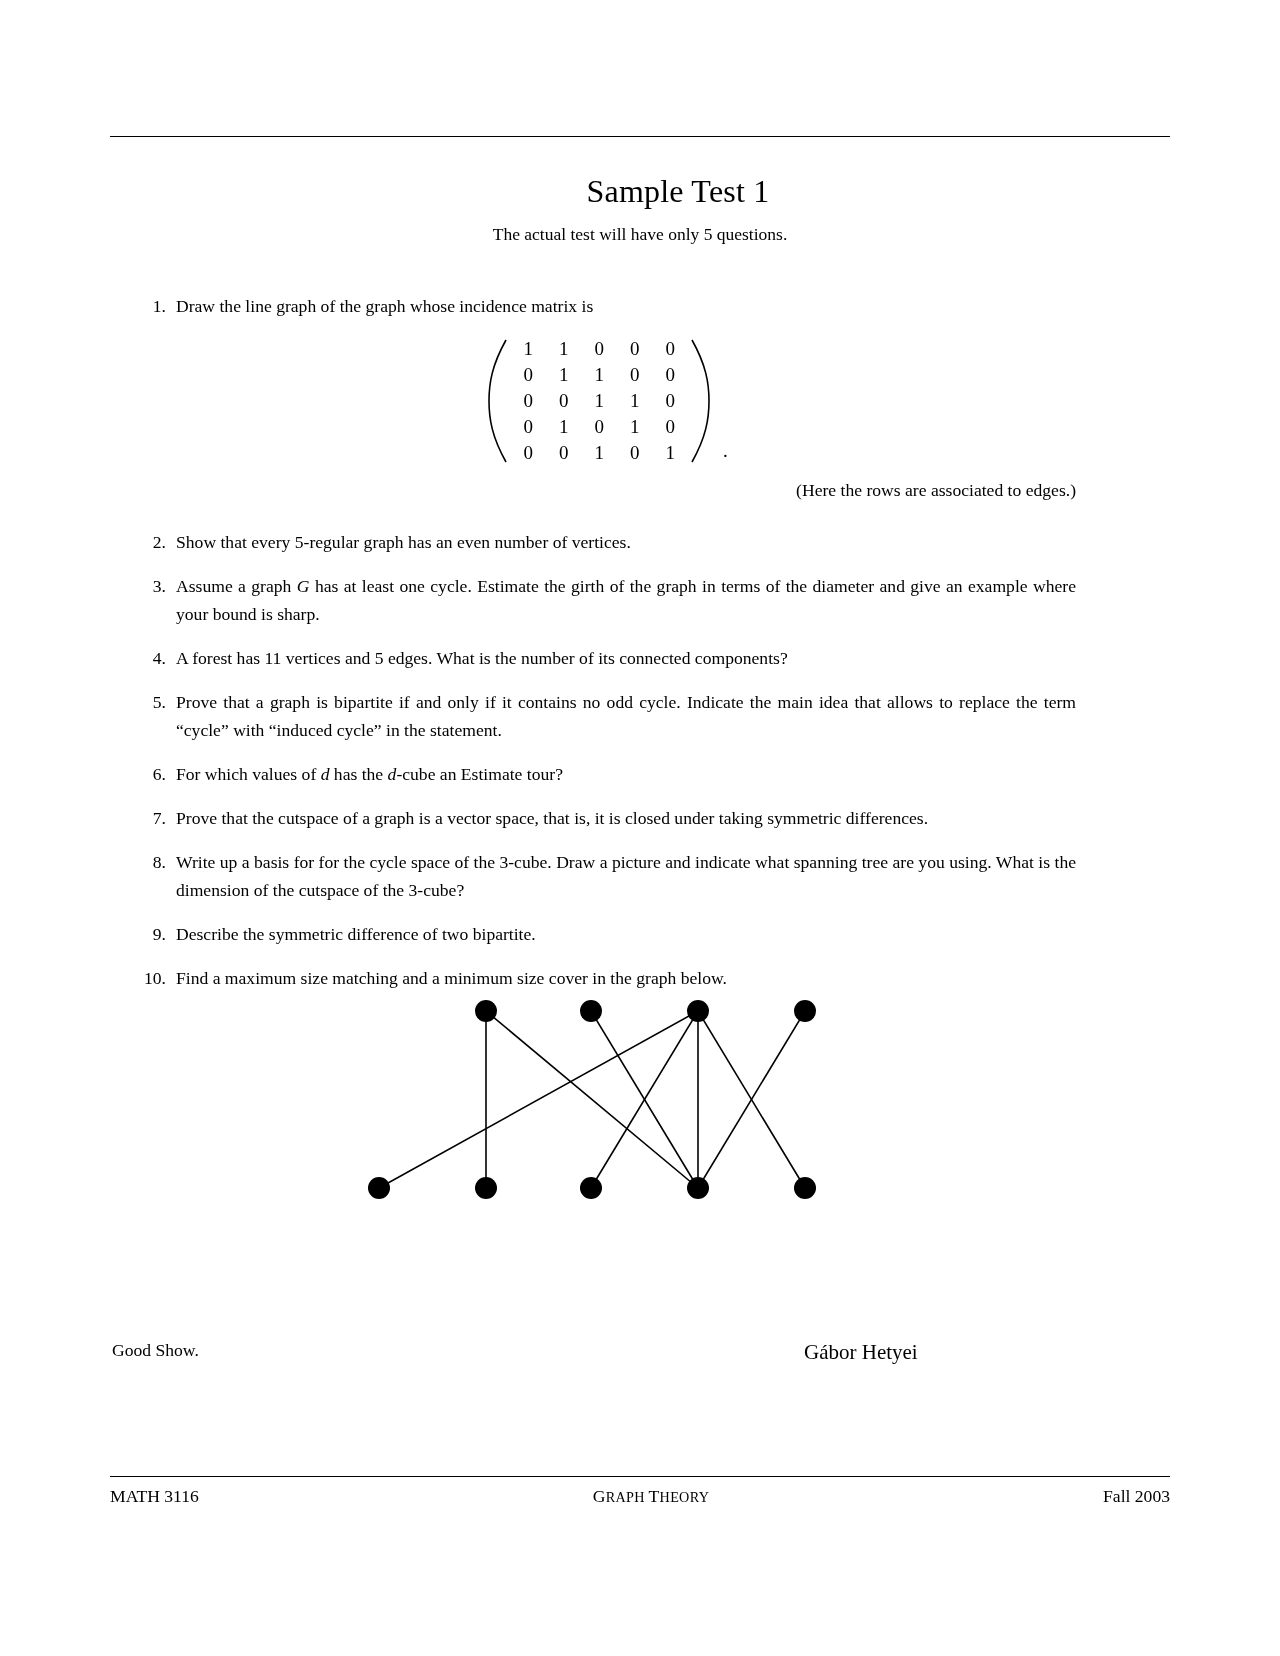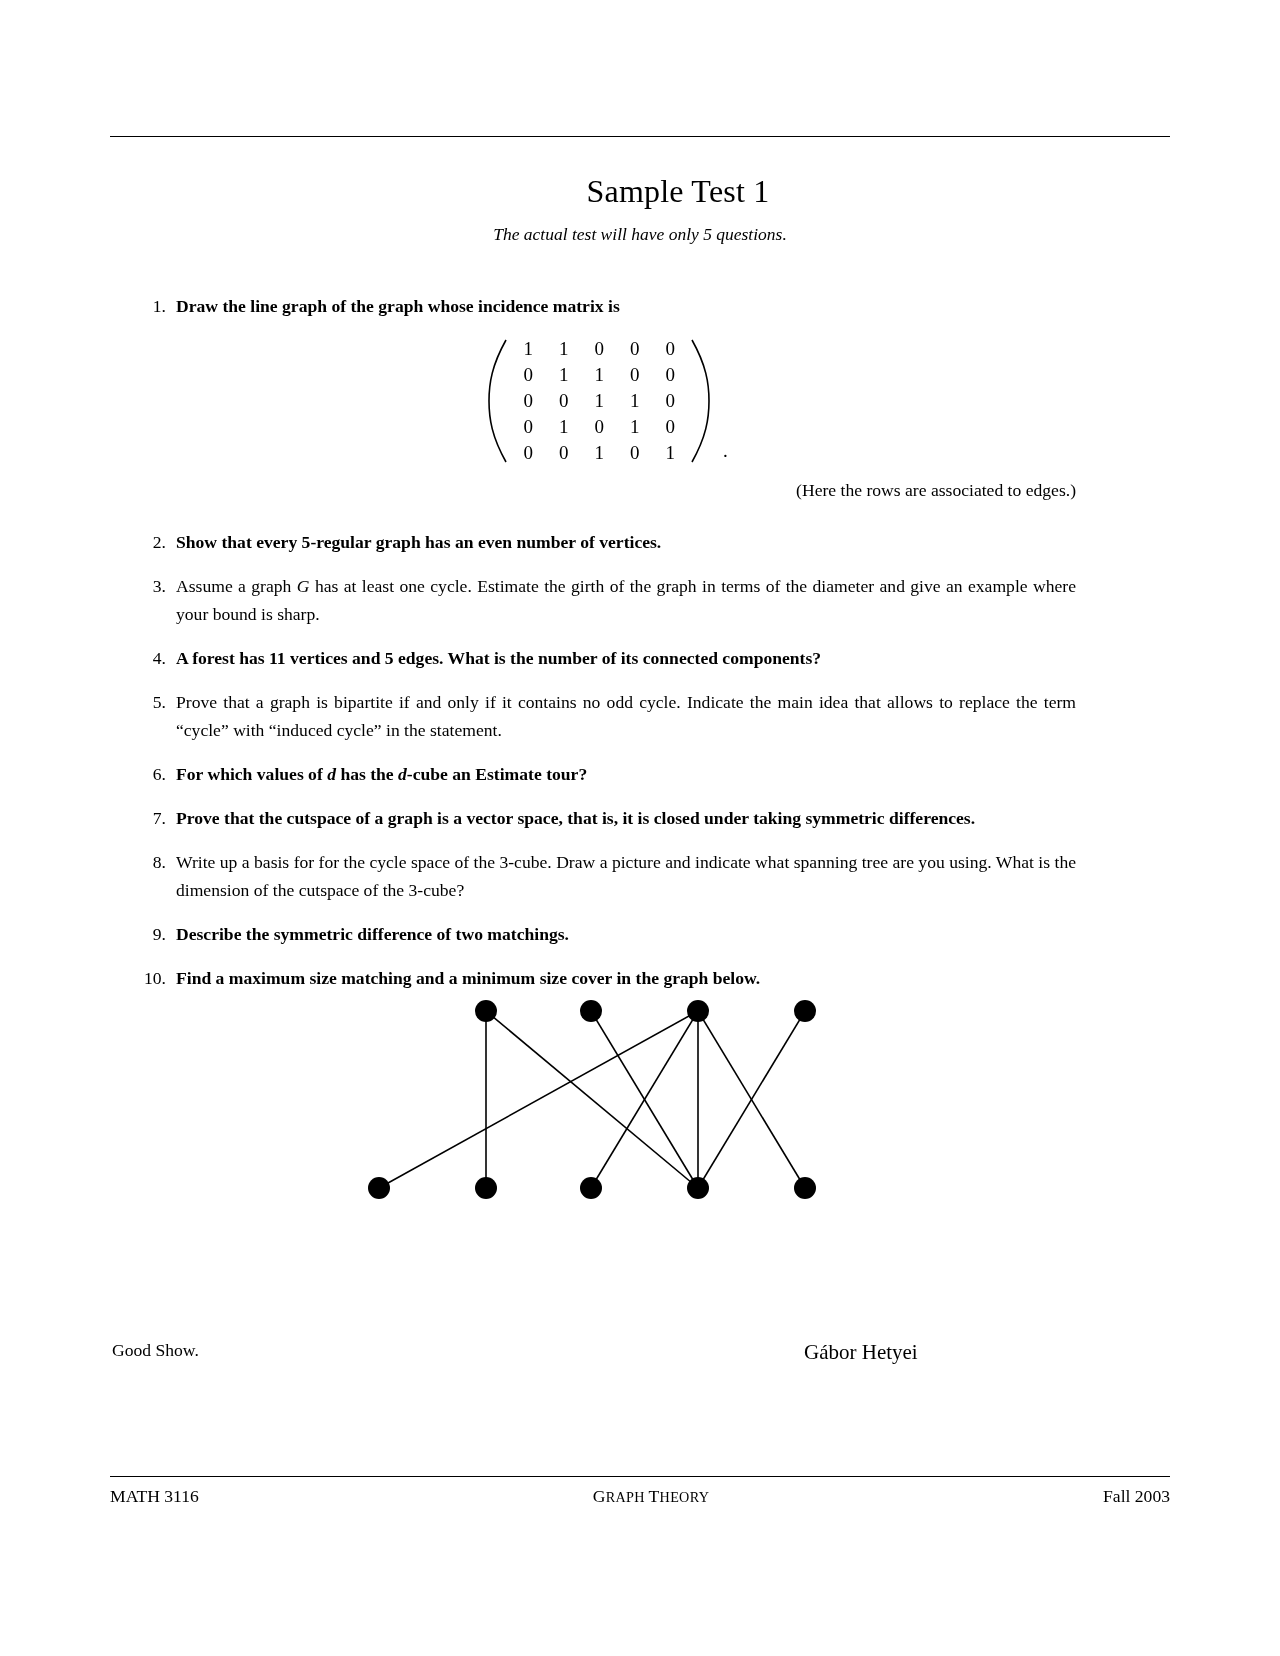--- a/index.html
+++ b/index.html
@@ -24,36 +24,36 @@
     height:1px; background:#000000;
   }
 
   
   .title {
     position:absolute; left:0; top:173px; width:1280px;
     text-align:center; font-size:32px; letter-spacing:0.2px;padding-left:38px;
   }
   .subtitle {
     position:absolute; left:0; top:224px; width:1280px;
-    text-align:center; font-size:17.5px; font-style:italic;
+    text-align:center; font-size:17.5px; 
   }
 
   
   .qlist { position:absolute; left:136px; top:292px; width:940px; }
   .q {
     display:flex; align-items:flex-start;
     font-size:17.6px; line-height:28px;
     margin-bottom:16px;
   }
   .q .num {
     width:30px; flex:0 0 30px; text-align:right;
     padding-right:10px; box-sizing:content-box;
   }
   .q .body { flex:1 1 auto; text-align:justify; }
-  .q .body.nojust { text-align:left;font-weight:bold; }
+  .q .body.nojust { text-align:left; }
   .mi { font-style:italic; font-family:"Liberation Serif","DejaVu Serif",serif; }
 
   .note { font-size:17.6px; line-height:28px; margin:0 0 24px 26px;text-align:right; }
 
   
   .matrix-wrap {
     display:flex; justify-content:center; align-items:center;
     margin:16px 0 10px 0;
   }
   .matrix-inner { display:flex; align-items:center; }
@@ -190,21 +190,21 @@
       <span class="body nojust">Prove that the cutspace of a graph is a vector space, that is, it is closed under taking symmetric differences.</span>
     </div>
 
     <div class="q">
       <span class="num">8.</span>
       <span class="body">Write up a basis for for the cycle space of the 3-cube. Draw a picture and indicate what spanning tree are you using. What is the dimension of the cutspace of the 3-cube?</span>
     </div>
 
     <div class="q">
       <span class="num">9.</span>
-      <span class="body nojust">Describe the symmetric difference of two matchings.</span>
+      <span class="body nojust">Describe the symmetric difference of two bipartite.</span>
     </div>
 
     <div class="q">
       <span class="num">10.</span>
       <span class="body nojust">Find a maximum size matching and a minimum size cover in the graph below.</span>
     </div>
 
   </div>
 
   <div class="figure">

